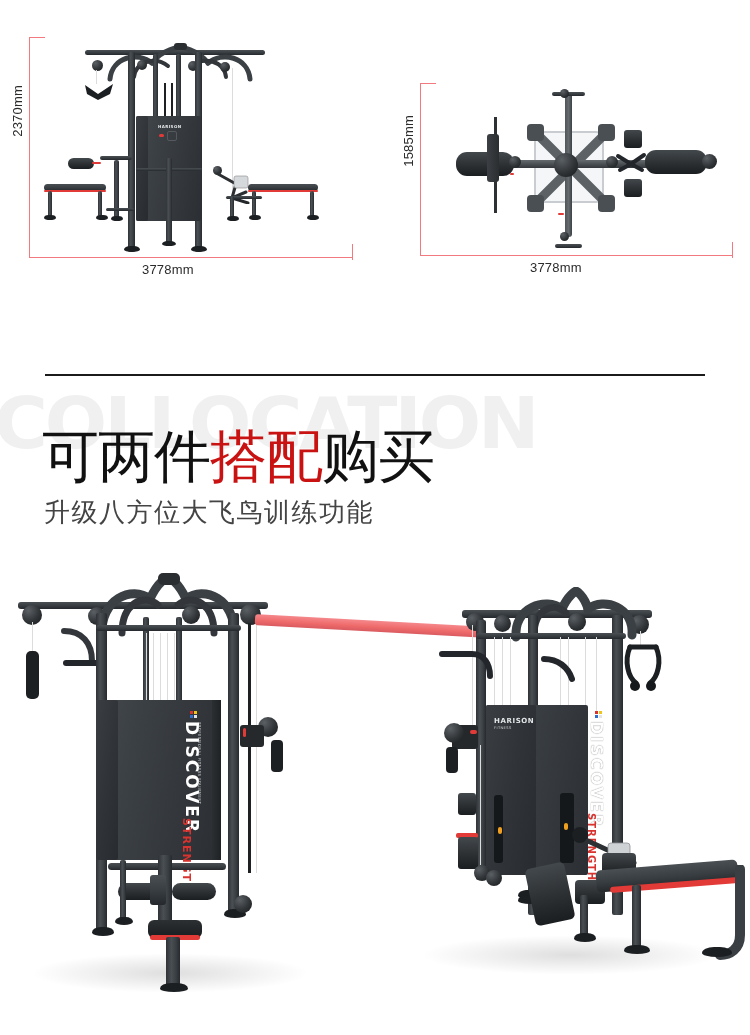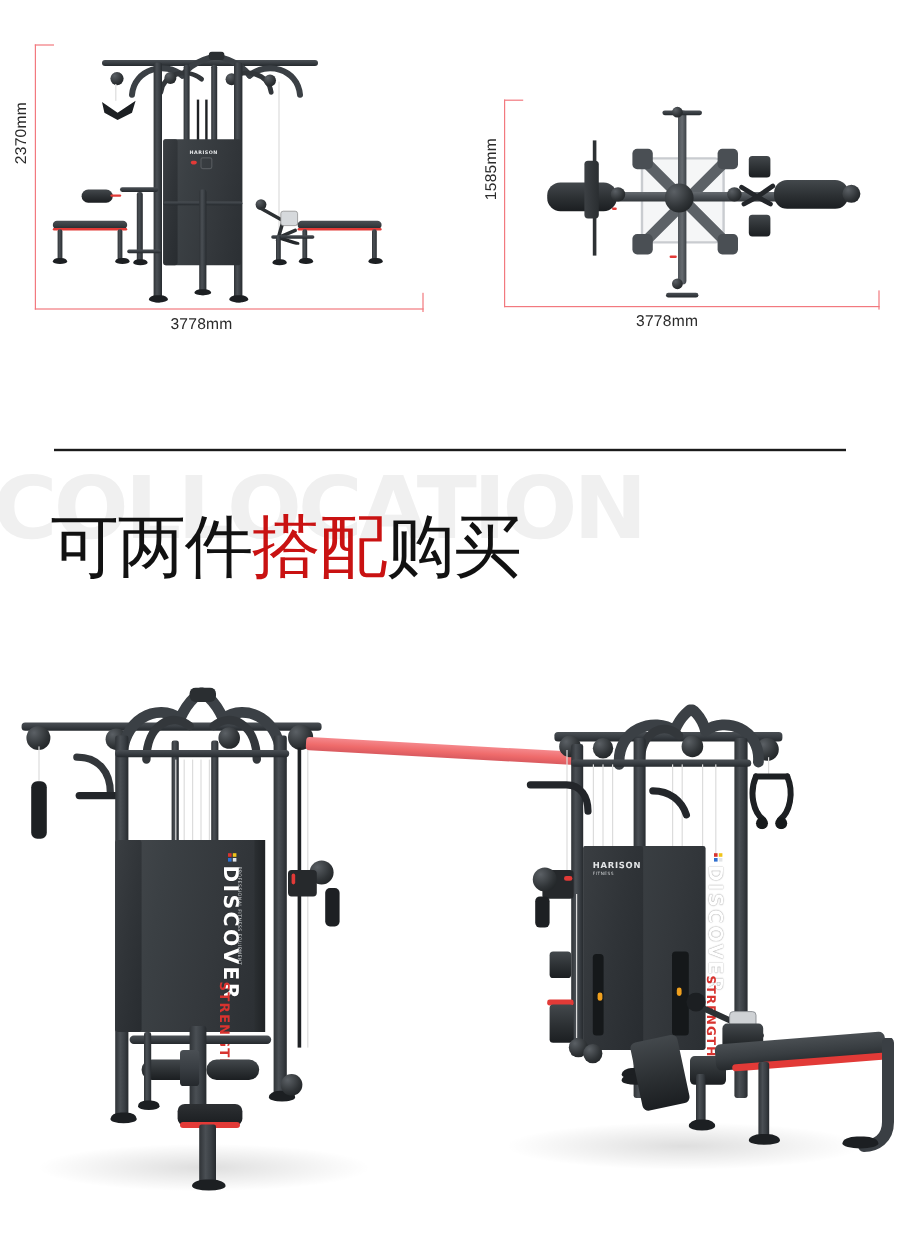--- a/index.html
+++ b/index.html
@@ -296,20 +296,21 @@
         <div class="pulley" style="left:281px; top:70px; width:15px; height:15px;"></div>
       </div>
     </div>
   </div>
 
   <div class="divider"></div>
 
   <div class="headline-block">
     <div class="watermark">COLLOCATION</div>
     <div class="headline"><span>可两件</span><span class="accent">搭配</span><span>购买</span></div>
+    <div class="subtitle">升级八方位大飞鸟训练功能</div>
   </div>
 
   <div class="product-section">
 
     <div class="machine" style="left:0; top:0; width:350px; height:470px;">
 
       <div class="floor-shadow" style="left:30px; top:388px; width:280px; height:40px;"></div>
 
       <div class="beam" style="left:18px; top:37px; width:250px; height:7px;"></div>
       <div class="pulley" style="left:22px; top:40px; width:20px; height:20px;"></div>

